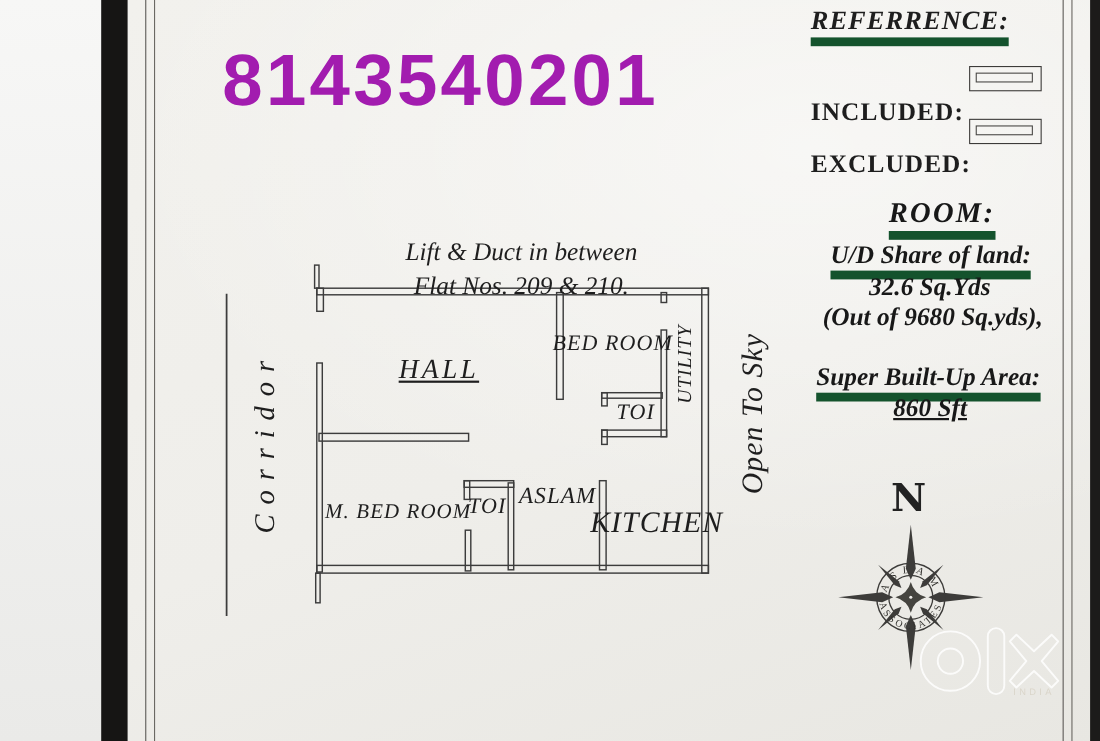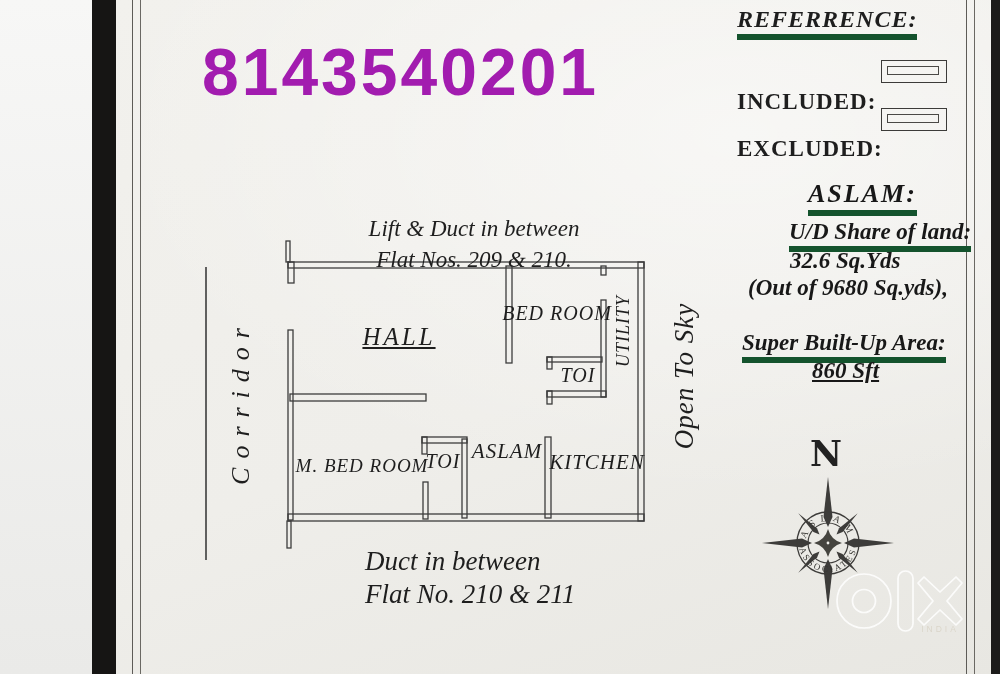--- a/index.html
+++ b/index.html
@@ -16,21 +16,21 @@
   .dline{position:absolute;top:0;height:674px;width:7px;
     border-left:1.6px solid #5d5b57;border-right:1.6px solid #6a6863;}
   .dline.left{left:132px;}
   .dline.right{left:966px;}
   .black-edge{position:absolute;left:991px;top:0;width:9px;height:674px;background:#1c1b1a;}
 
   .txt{position:absolute;color:#1e1e1e;white-space:nowrap;}
   .ital{font-style:italic;}
   .center{transform:translate(-50%,-50%);}
   .vert{transform:translate(-50%,-50%) rotate(-90deg);}
-  .uline{border-bottom:6px solid #14532d;padding-bottom:1px;}
+  .uline{border-bottom:8px solid #14532d;padding-bottom:1px;}
 
   .phone{left:202px;top:34px;font-family:"Liberation Sans",sans-serif;font-weight:bold;
     font-size:66px;letter-spacing:3px;color:#a21caf;}
   .top-note{left:474px;top:213px;text-align:center;font-size:23px;line-height:31px;}
   .bottom-note{left:365px;top:545px;font-size:27px;line-height:33px;}
 
   .room{font-size:20px;letter-spacing:1px;}
   .ref-label{font-size:23px;font-weight:600;letter-spacing:1px;margin-top:30px;}
   .hatch-box{position:absolute;width:64px;height:21px;border:1.8px solid #3c3b39;background:transparent;}
   .hatch-box .inner{position:absolute;left:5px;top:5px;width:50px;height:7px;border:1.5px solid #4a4946;}
@@ -114,48 +114,44 @@
     </g>
   </svg>
 
   <div class="txt phone">8143540201</div>
 
   <div class="txt top-note ital center" style="transform:translate(-50%,0);">
     <div>Lift &amp; Duct in between</div>
     <div>Flat Nos. 209 &amp; 210.</div>
   </div>
 
-  <div class="txt bottom-note ital">
-    <div>Duct in between</div>
-    <div>Flat No. 210 &amp; 211</div>
-  </div>
 
   <div class="txt ital vert" style="left:241px;top:402px;font-size:26px;letter-spacing:9px;">Corridor</div>
   <div class="txt ital vert" style="left:684px;top:376px;font-size:27px;letter-spacing:1px;">Open To Sky</div>
   <div class="txt ital vert room" style="left:623px;top:331px;font-size:18px;">UTILITY</div>
 
   <div class="txt ital center room" style="left:399px;top:337px;font-size:25px;letter-spacing:3px;text-decoration:underline;">HALL</div>
   <div class="txt ital center room" style="left:557px;top:313px;">BED ROOM</div>
   <div class="txt ital center room" style="left:578px;top:375px;">TOI</div>
   <div class="txt ital center room" style="left:362px;top:466px;font-size:19px;">M. BED ROOM</div>
   <div class="txt ital center room" style="left:443px;top:461px;">TOI</div>
   <div class="txt ital center room" style="left:507px;top:451px;font-size:21px;">ASLAM</div>
-  <div class="txt ital center room" style="left:597px;top:462px;font-size:21px;">KITCHEN</div>
+  <div class="txt ital center room" style="left:597px;top:475px;font-size:27px;">KITCHEN</div>
 
   <div class="txt ital uline" style="left:737px;top:6px;font-size:24px;font-weight:600;letter-spacing:1px;">REFERRENCE:</div>
   <div class="txt ref-label" style="left:737px;top:59px;">INCLUDED:</div>
   <div class="hatch-box" style="left:881px;top:60px;">
     <div class="inner"></div>
   </div>
   <div class="txt ref-label" style="left:737px;top:106px;">EXCLUDED:</div>
   <div class="hatch-box" style="left:881px;top:108px;">
     <div class="inner"></div>
   </div>
 
-  <div class="txt area-txt uline" style="left:808px;top:179px;font-size:26px;letter-spacing:2px;">ASLAM:</div>
-  <div class="txt area-txt uline" style="left:755px;top:219px;font-size:23px;margin-left:34px;">U/D Share of land:</div>
+  <div class="txt area-txt uline" style="left:808px;top:179px;font-size:26px;letter-spacing:2px;">ROOM:</div>
+  <div class="txt area-txt uline" style="left:755px;top:219px;font-size:23px;">U/D Share of land:</div>
   <div class="txt area-txt" style="left:790px;top:248px;font-size:23px;">32.6 Sq.Yds</div>
   <div class="txt area-txt" style="left:748px;top:275px;font-size:23px;">(Out of 9680 Sq.yds),</div>
   <div class="txt area-txt uline" style="left:742px;top:330px;font-size:23px;">Super Built-Up Area:</div>
   <div class="txt area-txt" style="left:812px;top:358px;font-size:23px;text-decoration:underline;">860 Sft</div>
 
   <div class="txt north center" style="left:826px;top:453px;">N</div>
 </div>
 
 </body></html>

